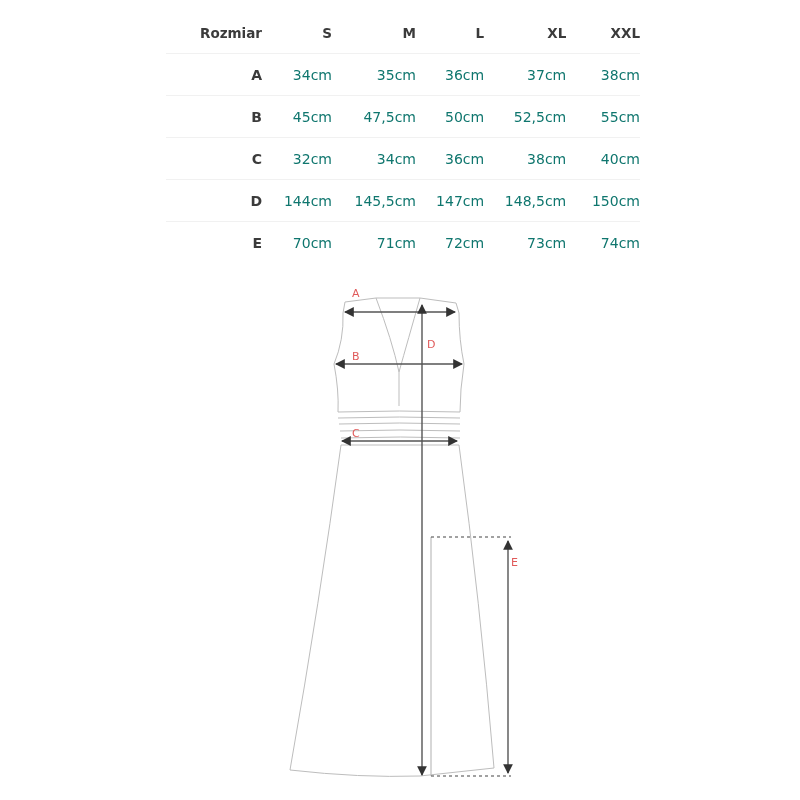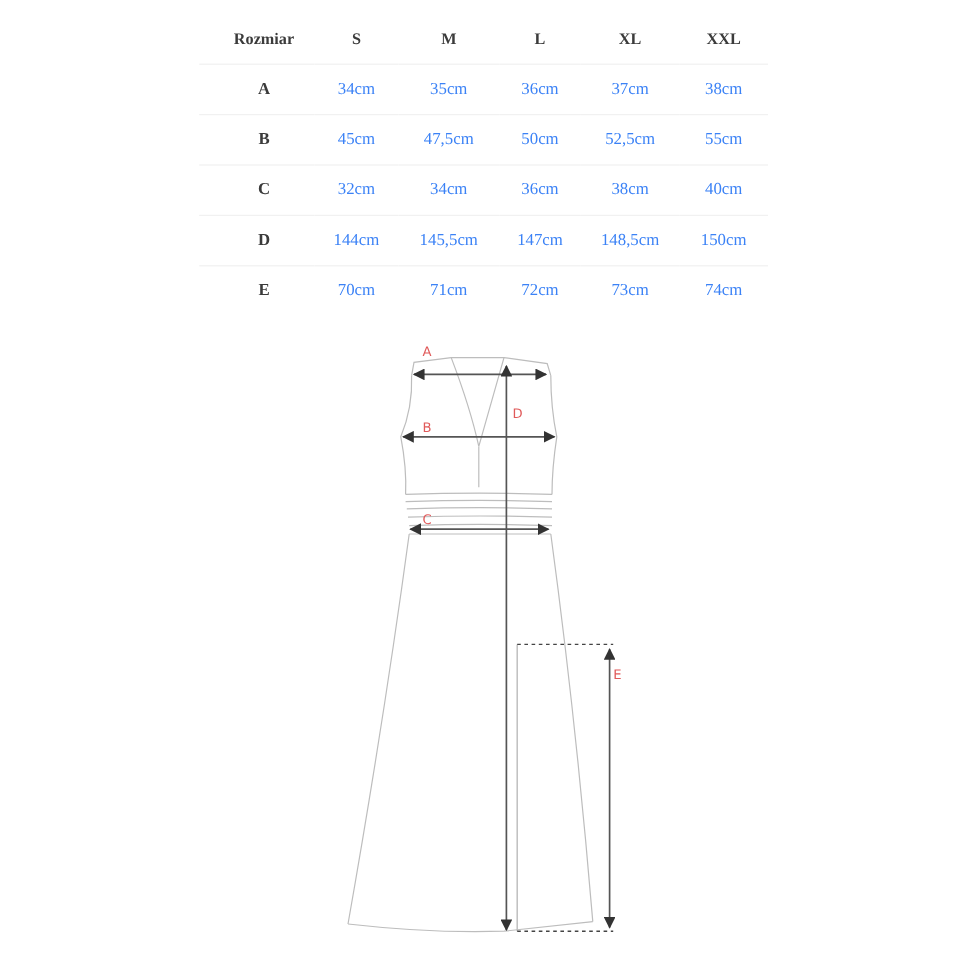--- a/index.html
+++ b/index.html
@@ -1,22 +1,22 @@
 <!DOCTYPE html>
 <html><head>
   <meta charset="utf-8">
   <style>
     html, body { margin: 0; padding: 0; background: #ffffff; }
     body { width: 800px; height: 800px; position: relative; overflow: hidden;
            font-family: "DejaVu Sans", sans-serif; color: #3a3a3a; }
     .size-table { position: absolute; left: 166px; top: 12px; width: 474px; border-collapse: collapse; }
-    .size-table td, .size-table th { height: 41px; padding: 0; text-align: center; font-size: 14px;
-           border-bottom: 1px solid #f1f1f1; vertical-align: middle; font-family: Liberation Serif, serif; }
+    .size-table td, .size-table th { height: 41px; padding: 0; text-align: right; font-size: 14px;
+           border-bottom: 1px solid #f1f1f1; vertical-align: middle; }
     .size-table th { font-weight: bold; color: #3b3b3b; font-size: 13.5px; }
-    .size-table td { color: #3b82f6; }
+    .size-table td { color: #0f766e; }
     .size-table tr:last-child td { border-bottom: none; }
     .size-table .row-label { font-weight: bold; color: #3b3b3b; padding-left: 12px; }
     .size-table th.row-label { padding-left: 12px; }
     .c0 { width: 86px; } .c1 { width: 72px; } .c2 { width: 86px; } .c3 { width: 70px; } .c4 { width: 84px; } .c5 { width: 76px; }
     .diagram { position: absolute; left: 0; top: 270px; width: 800px; height: 530px; }
     .lbl { font-family: "DejaVu Sans", sans-serif; font-size: 11px; fill: #e05a5a; }
   </style>
 </head>
 <body>
 

